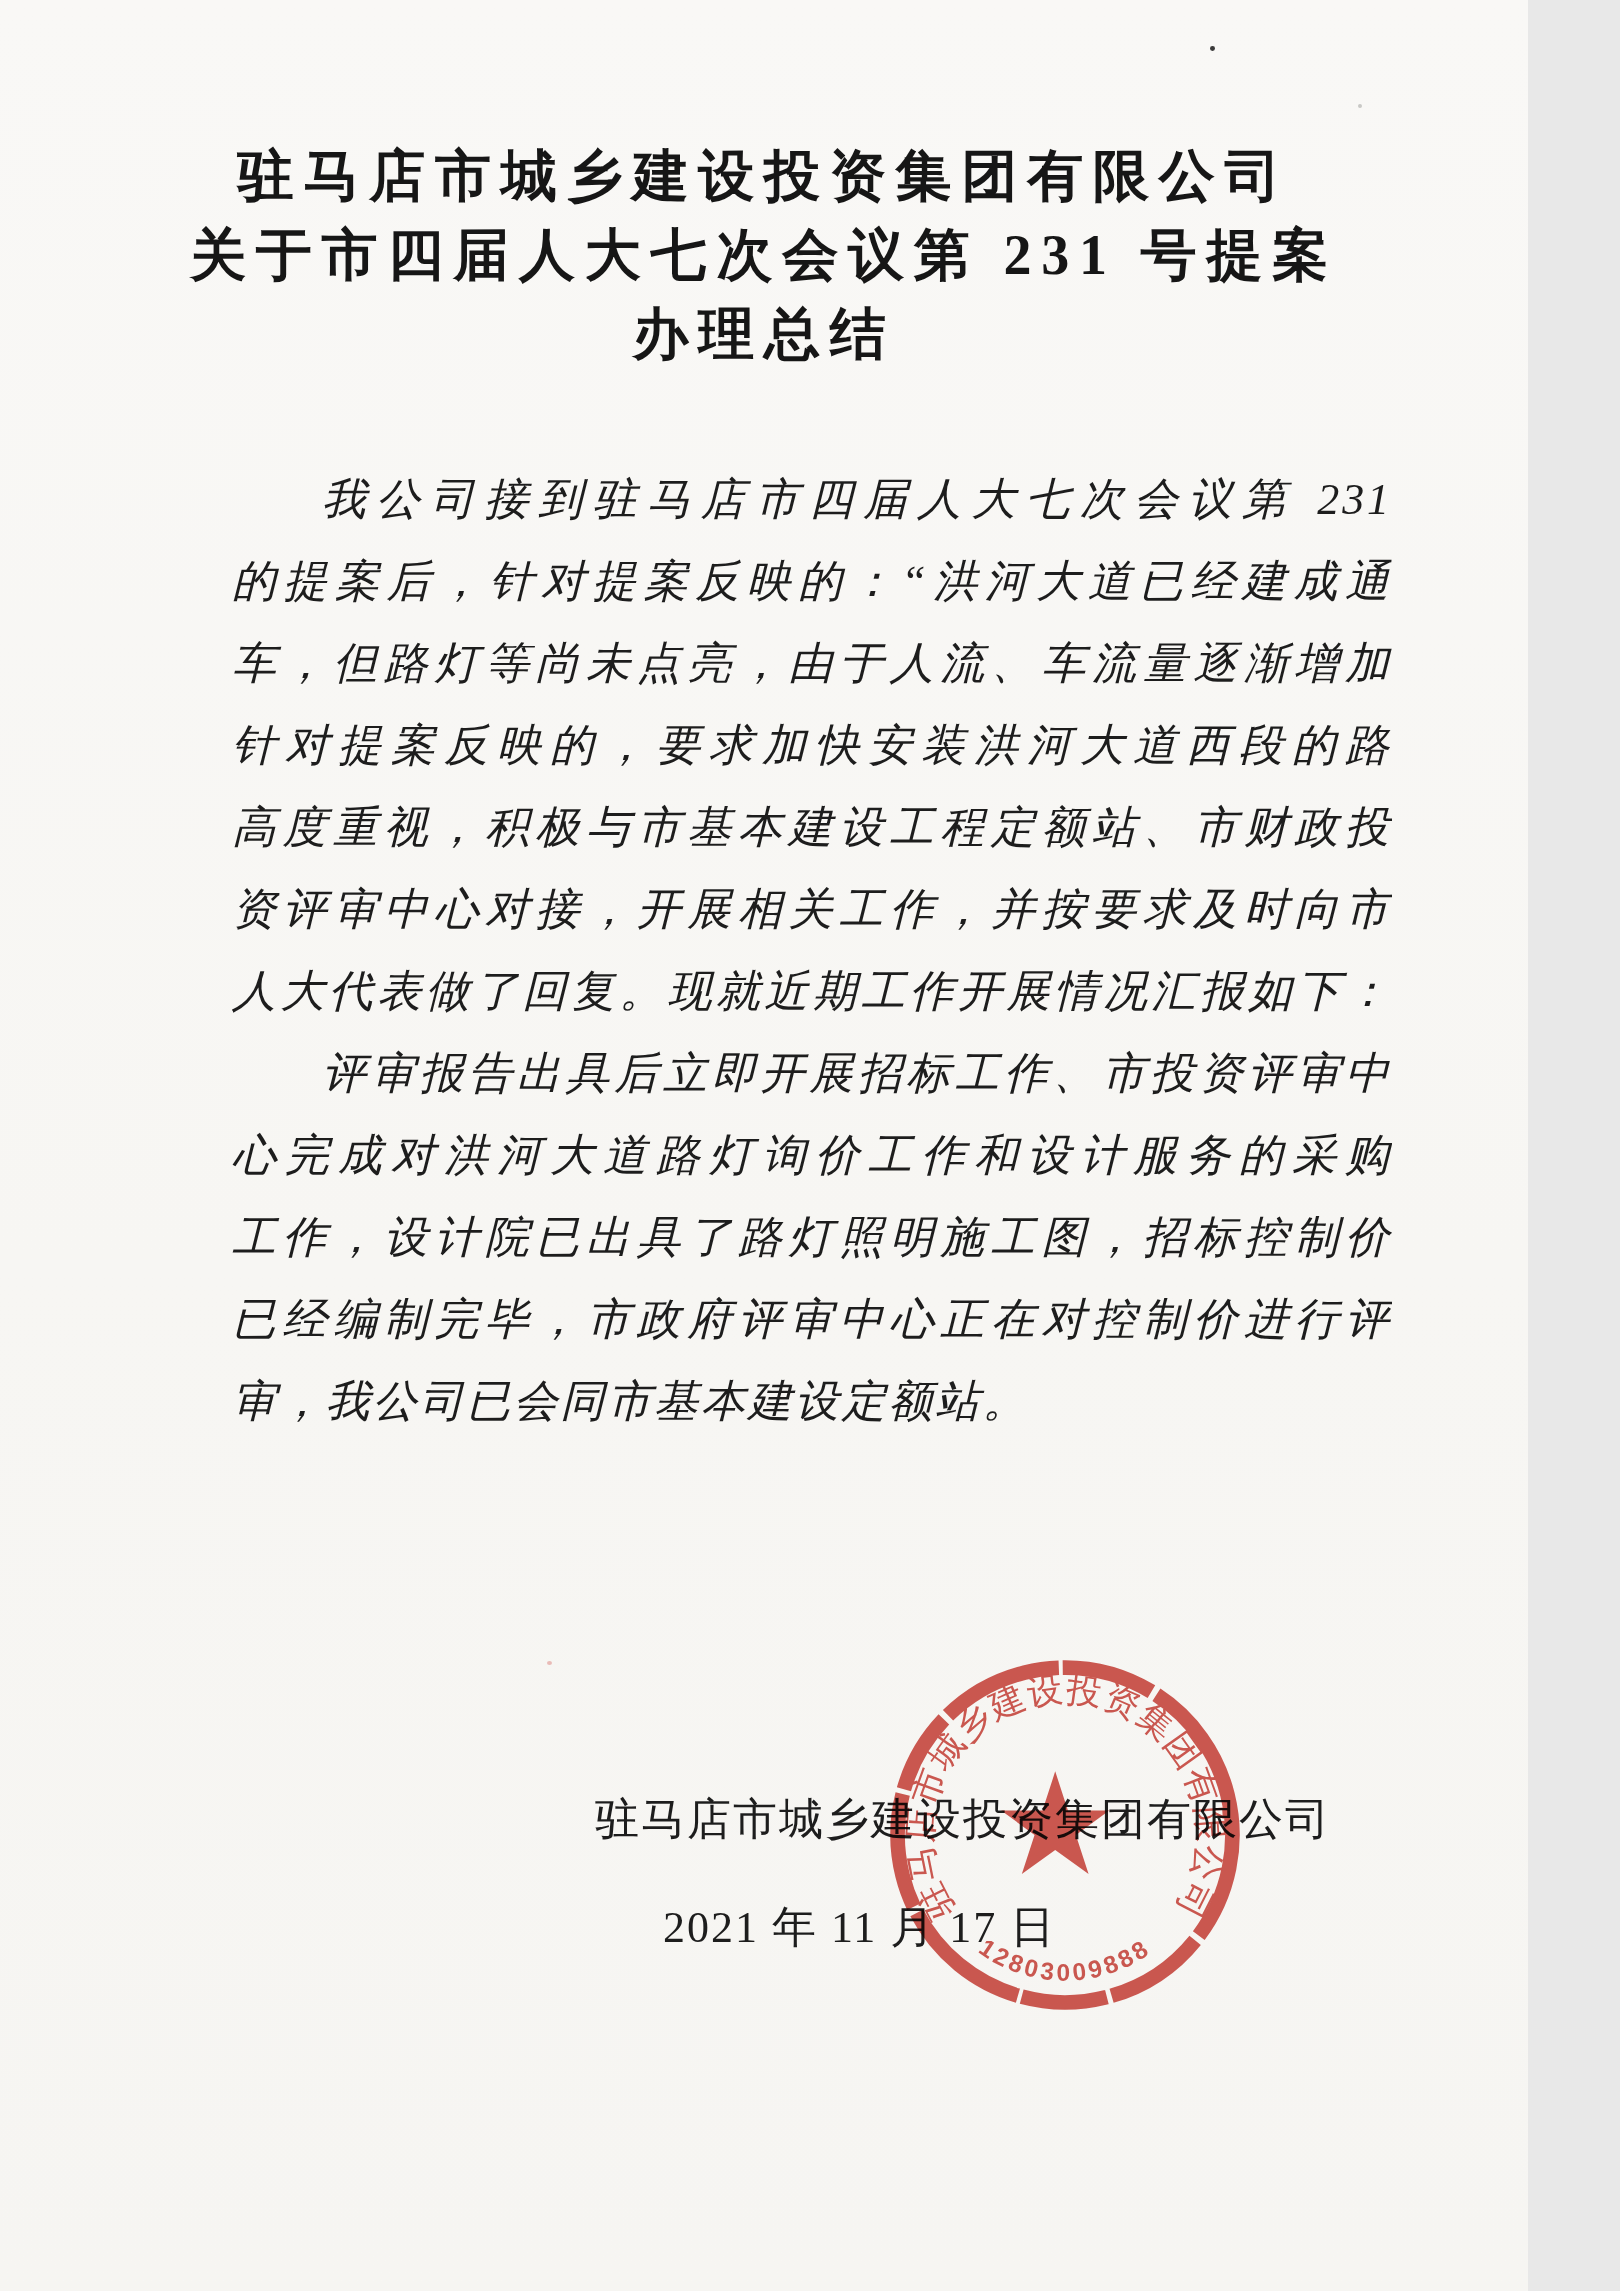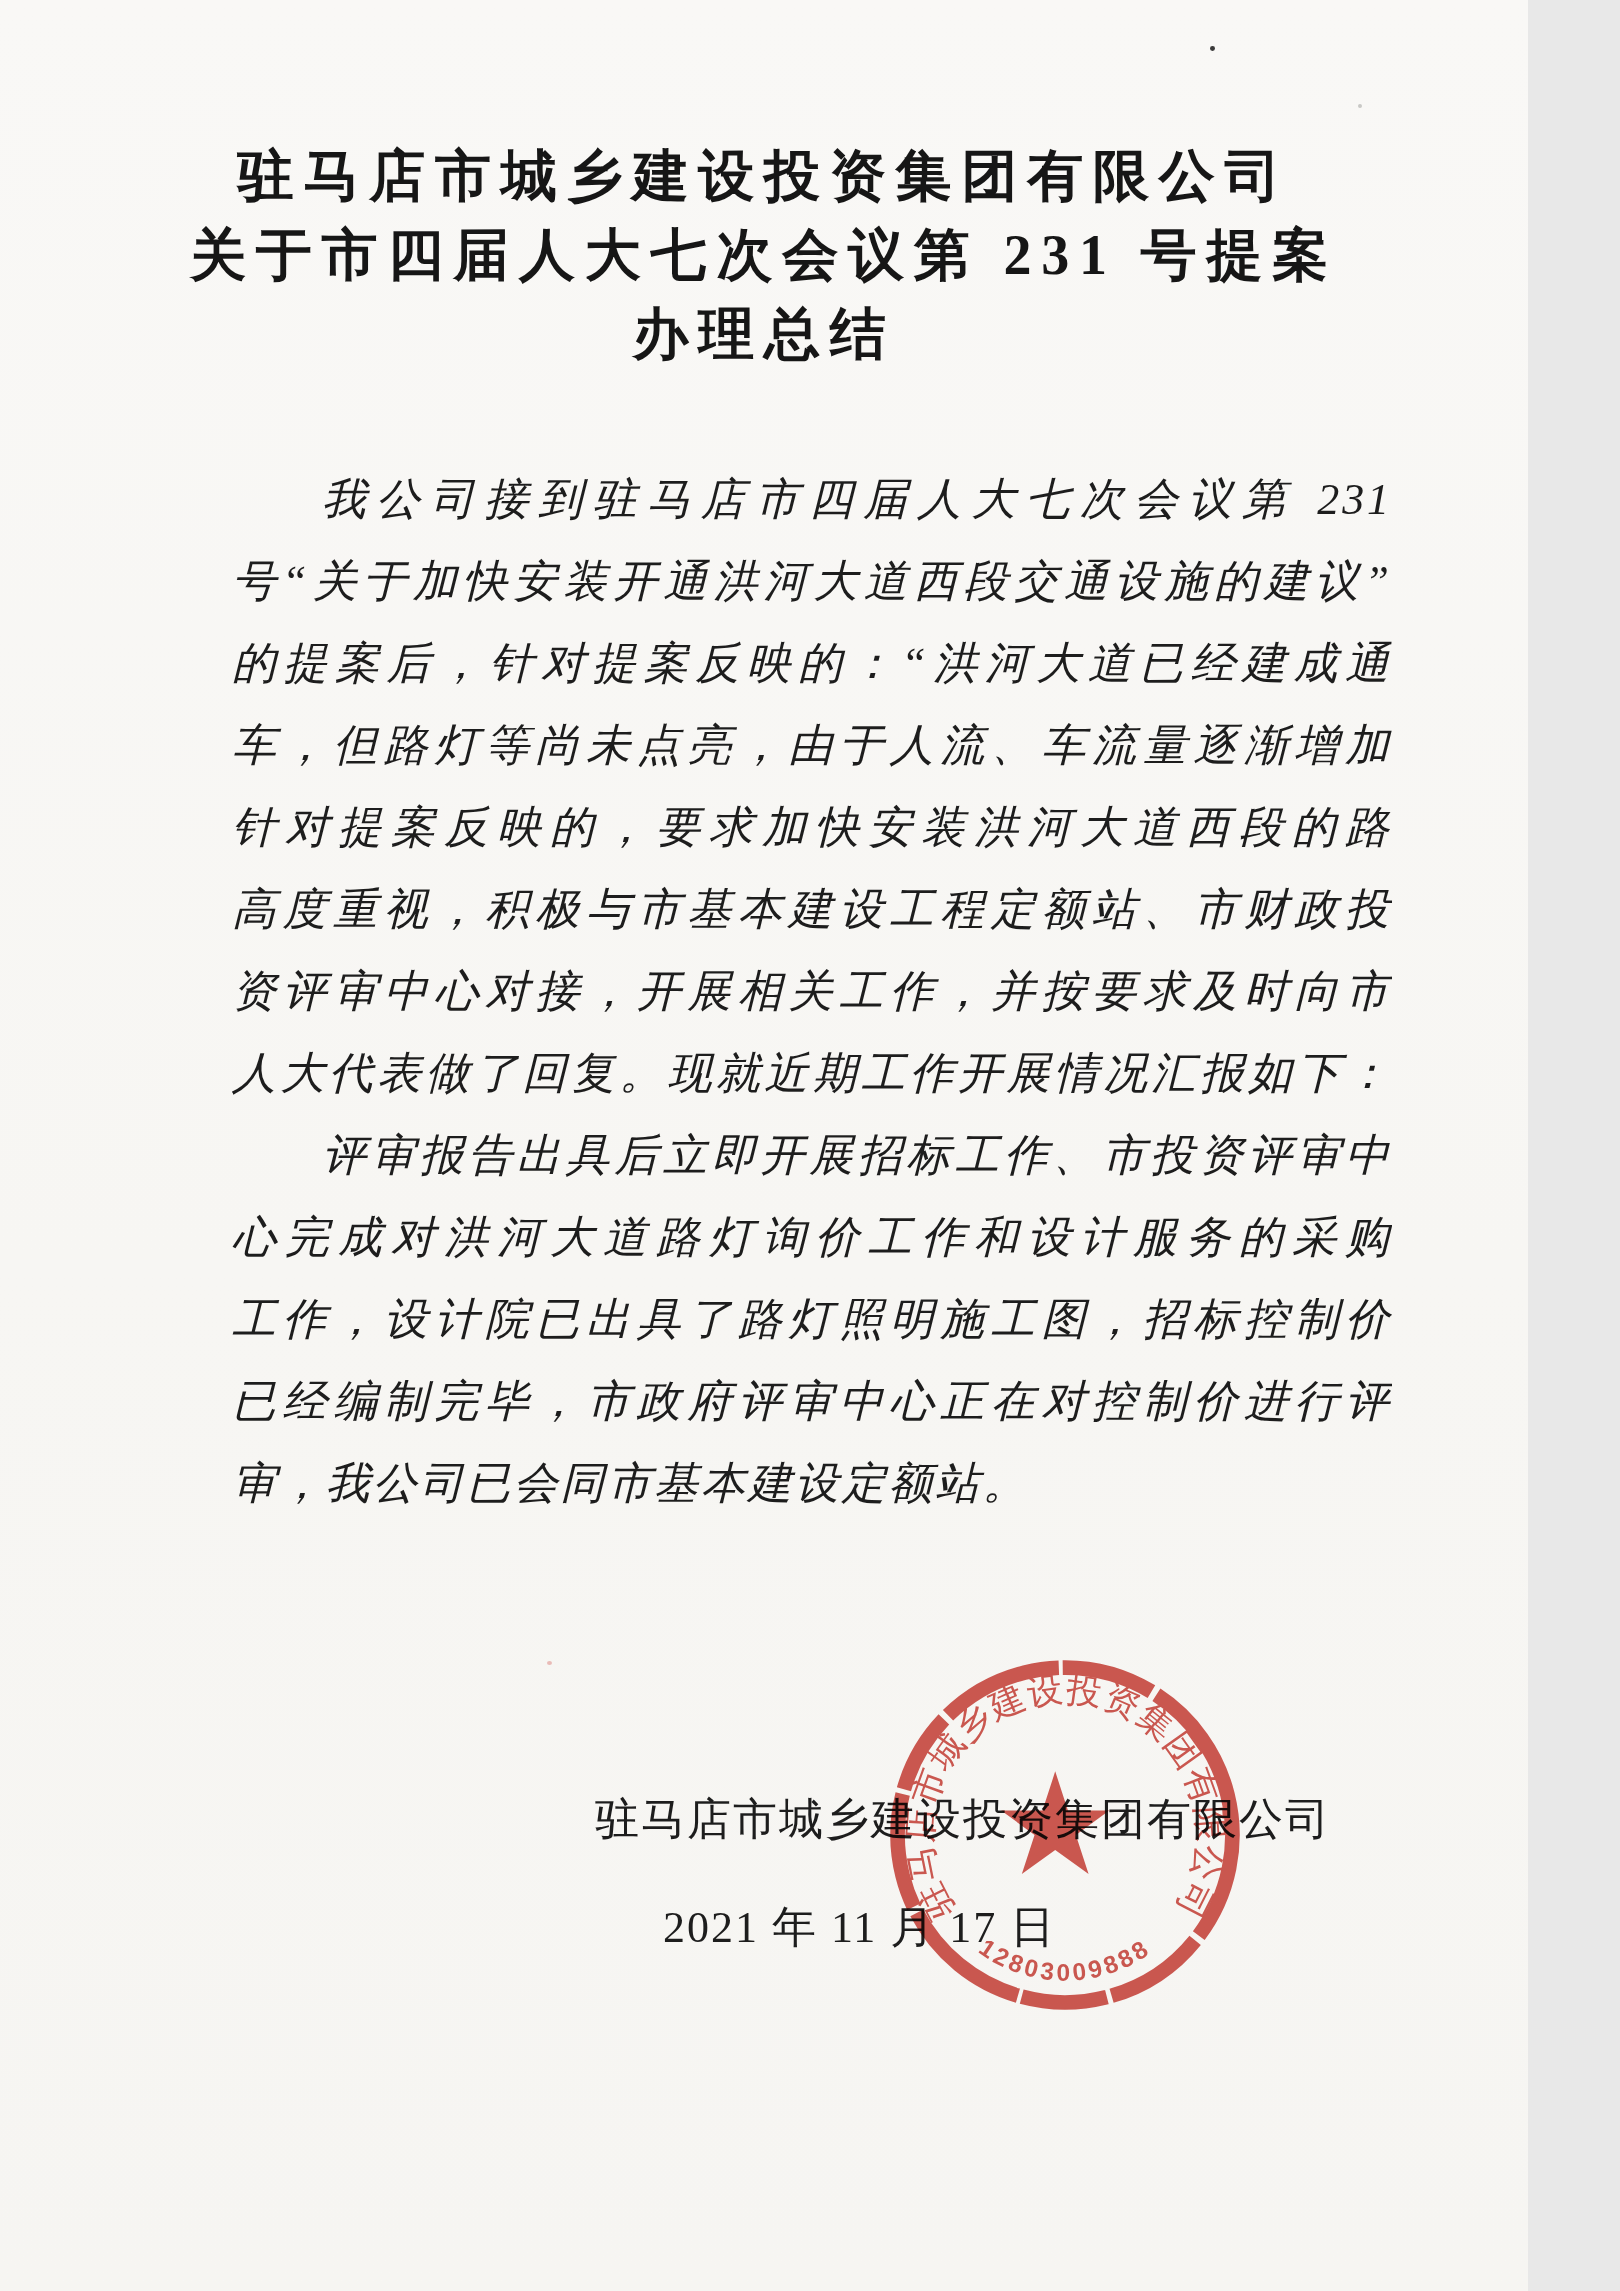--- a/index.html
+++ b/index.html
@@ -57,21 +57,20 @@
 <div class="page">
 
   <div class="title-block">
     <div>驻马店市城乡建设投资集团有限公司</div>
     <div>关于市四届人大七次会议第 231 号提案</div>
     <div>办理总结</div>
   </div>
 
   <div class="body-block">
     <div class="bline indent">我公司接到驻马店市四届人大七次会议第 231</div>
-    <div class="bline">号“关于加快安装开通洪河大道西段交通设施的建议”</div>
     <div class="bline">的提案后，针对提案反映的：“洪河大道已经建成通</div>
     <div class="bline">车，但路灯等尚未点亮，由于人流、车流量逐渐增加</div>
     <div class="bline">针对提案反映的，要求加快安装洪河大道西段的路</div>
     <div class="bline">高度重视，积极与市基本建设工程定额站、市财政投</div>
     <div class="bline">资评审中心对接，开展相关工作，并按要求及时向市</div>
     <div class="bline">人大代表做了回复。现就近期工作开展情况汇报如下：</div>
     <div class="bline indent">评审报告出具后立即开展招标工作、市投资评审中</div>
     <div class="bline">心完成对洪河大道路灯询价工作和设计服务的采购</div>
     <div class="bline">工作，设计院已出具了路灯照明施工图，招标控制价</div>
     <div class="bline">已经编制完毕，市政府评审中心正在对控制价进行评</div>

